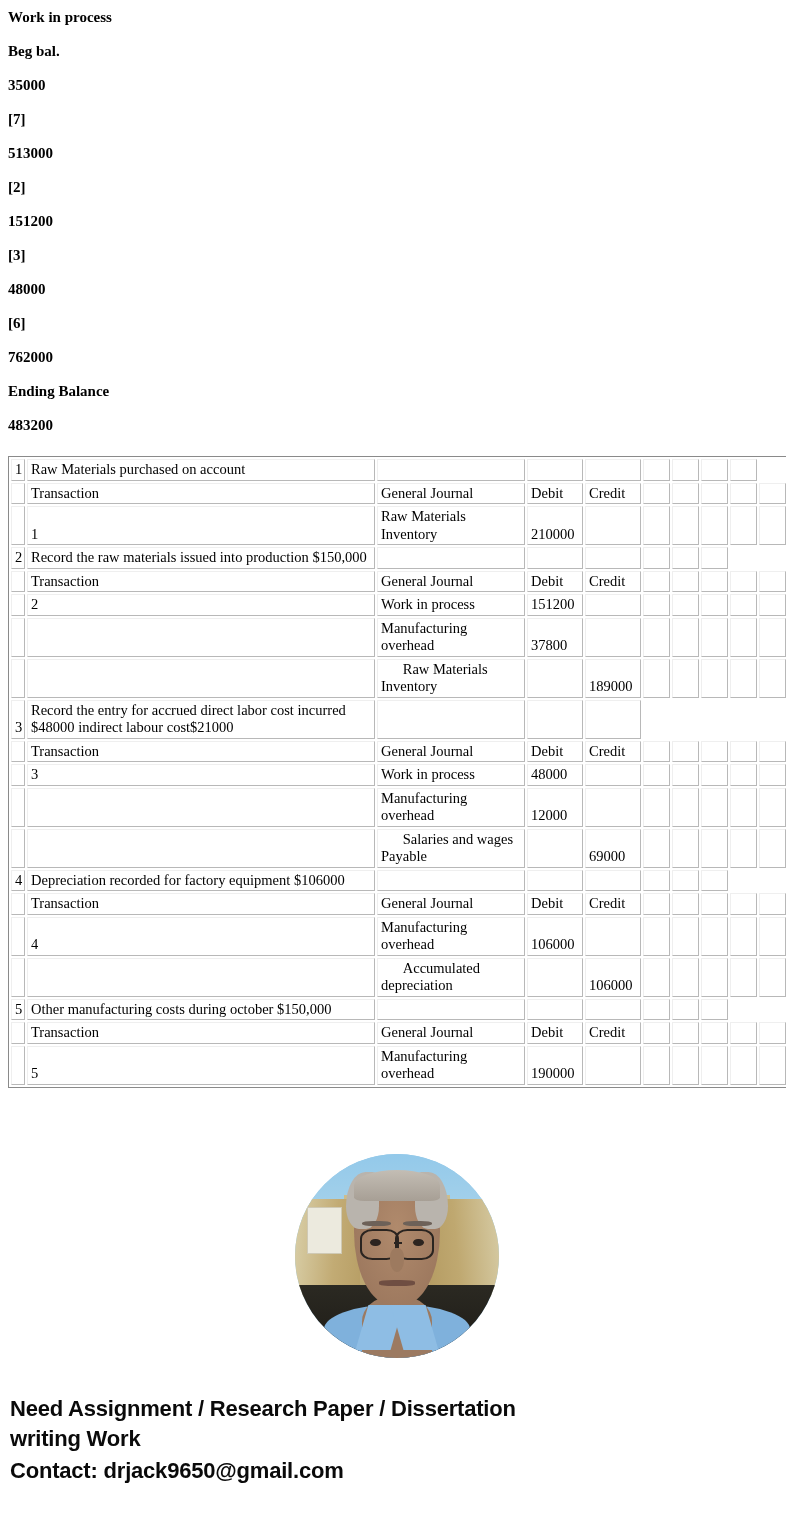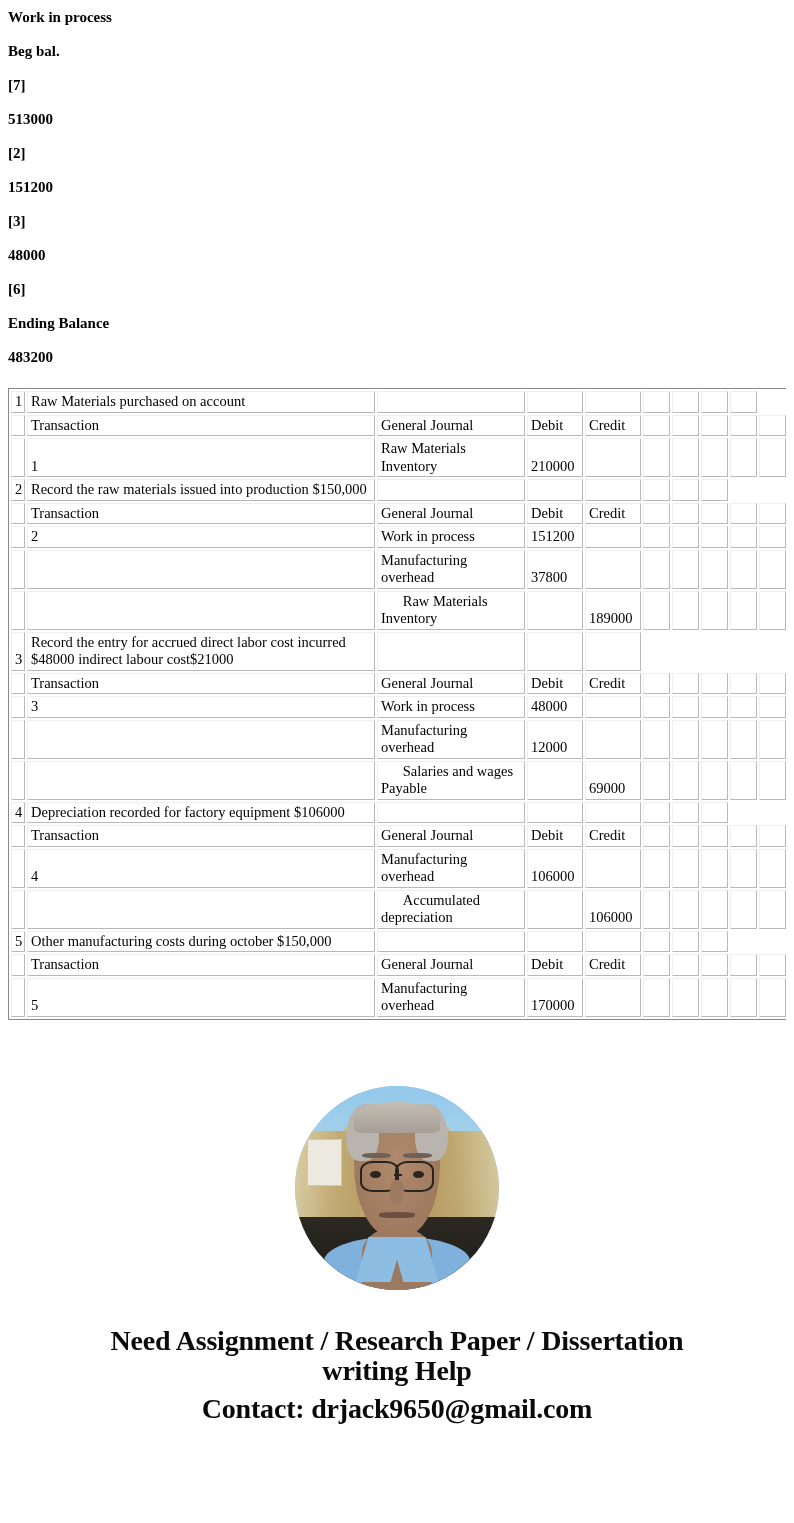--- a/index.html
+++ b/index.html
@@ -124,45 +124,47 @@
   .av-browR  { position:absolute; right:33%; top:33%; width:14%; height:2.5%;
                background:#6d6158; border-radius:40%; }
   .av-nose   { position:absolute; left:46.5%; top:46%; width:7%; height:12%;
                background:#9d7a5f; border-radius: 40% 40% 48% 48%; }
   .av-mouth  { position:absolute; left:41%; top:62%; width:18%; height:2.5%;
                background:#6f4e42; border-radius:40%; }
 
   
   .promo {
     margin: 36px 10px 0 10px;
-    text-align: center;
-    font-family: Liberation Serif, serif;
+    text-align: left;
+    font-family: Liberation Sans, sans-serif;
     font-weight: bold;
-    font-size: 28px;
+    font-size: 22px;
     line-height: 30px;
     letter-spacing: -0.2px;
     color: #0a0a0a;
   }
   .promo .l2 { display:block; }
-  .promo .l3 { display:block; margin-top: 8px; }
+  .promo .l3 { display:block; margin-top: 2px; }
 </style>
 </head>
 <body>
 
 <section class="ledger">
   <p class="bold">Work in process</p>
   <div>
       <p>Beg bal.</p>
+      <p>35000</p>
       <p>[7]</p>
       <p>513000</p>
       <p>[2]</p>
       <p>151200</p>
       <p>[3]</p>
       <p>48000</p>
       <p>[6]</p>
+      <p>762000</p>
       <p class="bold">Ending Balance</p>
       <p class="bold">483200</p>
     </div>
 </section>
 
 <div class="tablewrap">
   <table class="journal">
     <colgroup>
       <col class="c-num">
         <col class="c-desc">
@@ -389,21 +391,21 @@
           <td></td>
           <td></td>
           <td></td>
           <td></td>
           <td></td>
         </tr>
         <tr>
           <td></td>
           <td class="vtop">5</td>
           <td class="vtop">Manufacturing overhead</td>
-          <td>170000</td>
+          <td>190000</td>
           <td></td>
           <td></td>
           <td></td>
           <td></td>
           <td></td>
           <td></td>
         </tr>
       </tbody>
   </table>
 </div>
@@ -431,15 +433,15 @@
     <div class="av-bridge"></div>
     <div class="av-eyeL"></div>
     <div class="av-eyeR"></div>
     <div class="av-nose"></div>
     <div class="av-mouth"></div>
   </div>
 </div>
 
 <div class="promo">
   <span class="l1">Need Assignment / Research Paper / Dissertation</span>
-  <span class="l2">writing Help</span>
+  <span class="l2">writing Work</span>
   <span class="l3">Contact: drjack9650@gmail.com</span>
 </div>
 
 </body></html>

